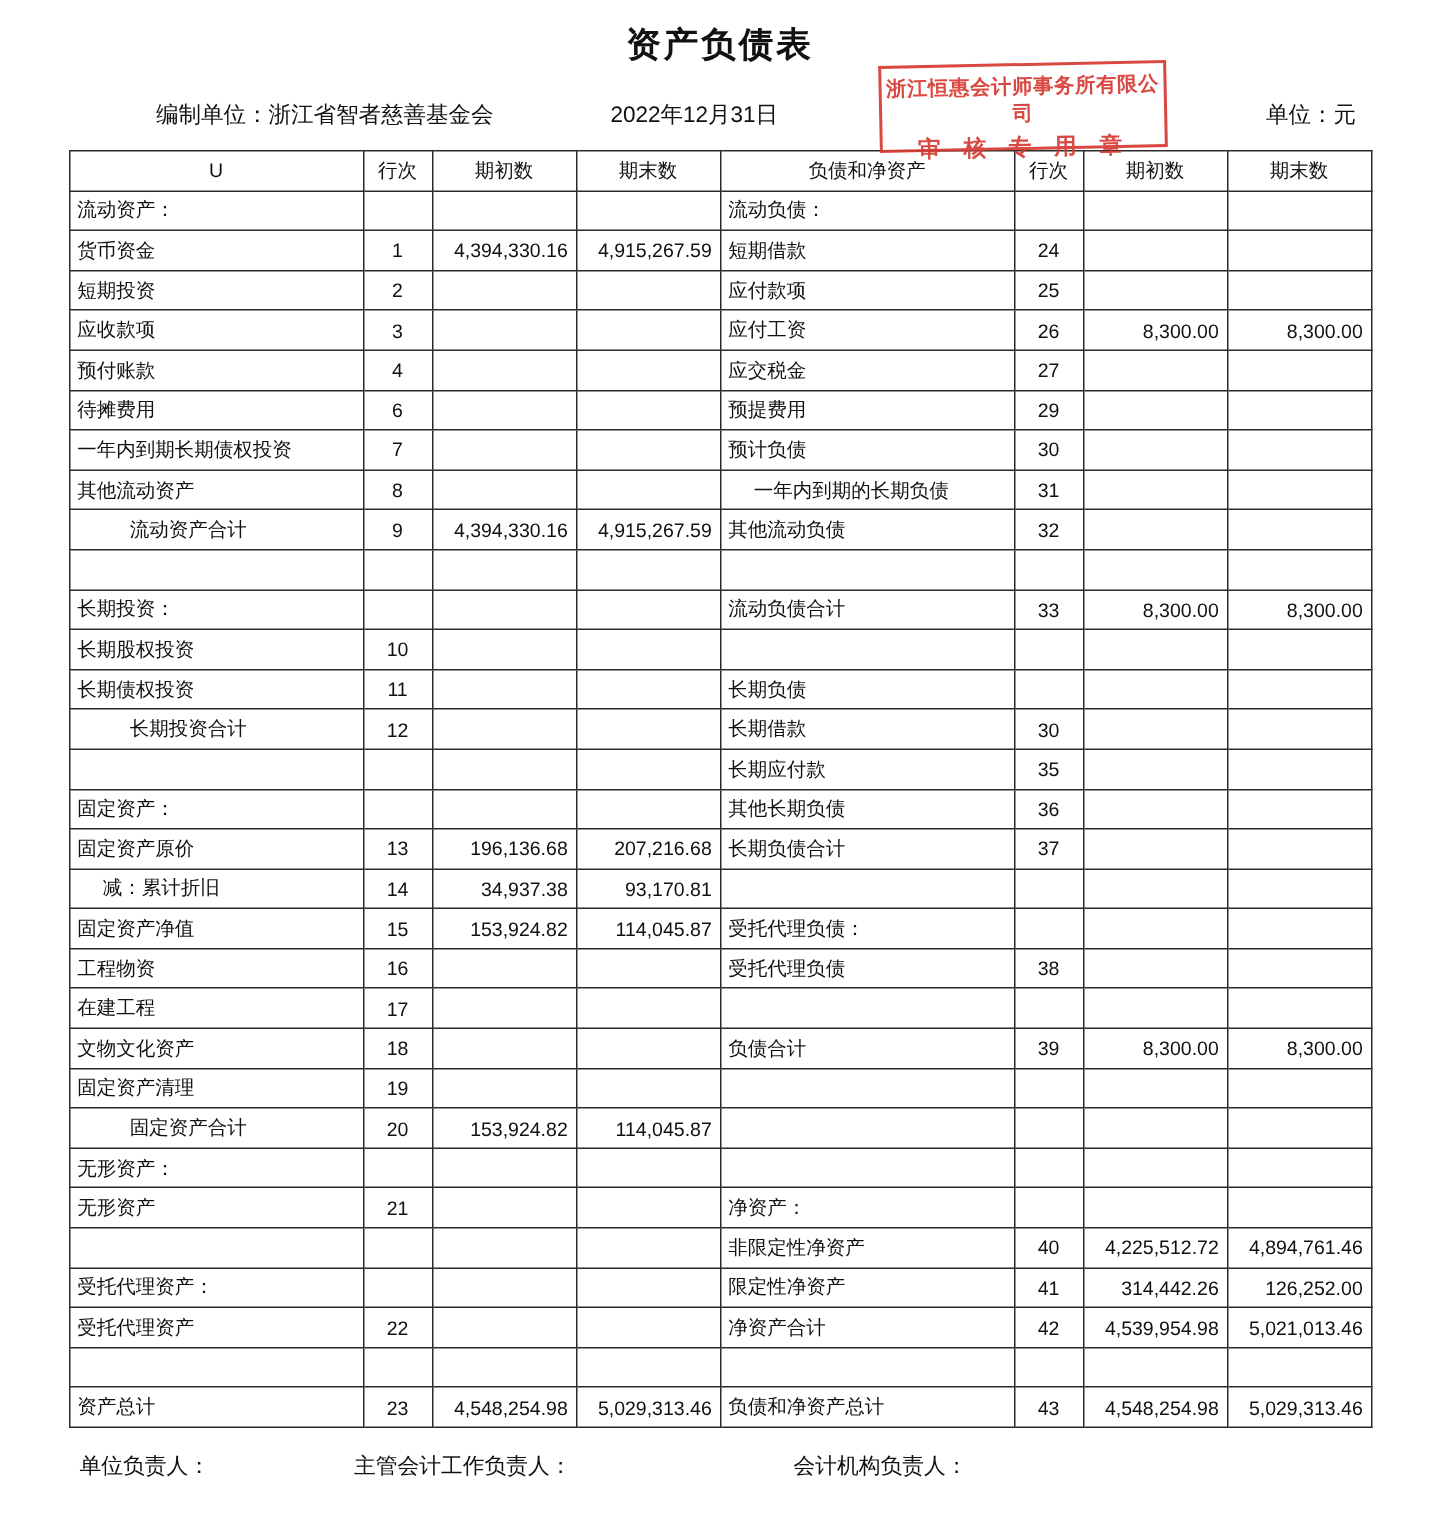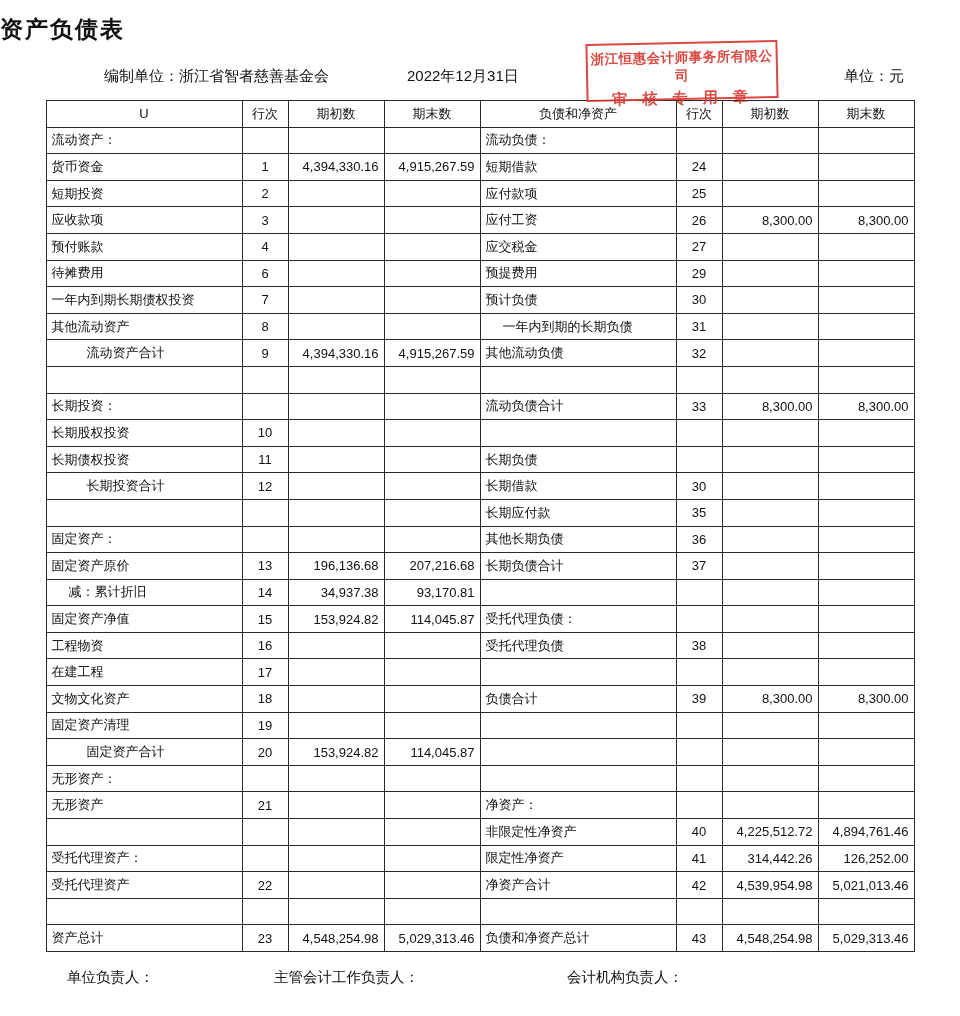--- a/index.html
+++ b/index.html
@@ -14,20 +14,21 @@
     color: #111;
     position: relative;
     overflow: hidden;
   }
   .page {
     position: relative;
     width: 960px;
     height: 1016px;
   }
   .doc-title {
+    text-align: center;
     font-size: 23px;
     font-weight: 700;
     letter-spacing: 2px;
     margin-top: 14px;
     font-family: "DejaVu Sans", sans-serif;
   }
   .meta-row {
     display: flex;
     align-items: baseline;
     margin-top: 22px;
@@ -94,24 +95,24 @@
   .lab { text-align: left; }
   .lab.i1 { }
   .lab.i2 { padding-left: 40px; }
   .lab.i3 { padding-left: 22px; }
   .num { text-align: right; padding-right: 6px; }
   .ctr { text-align: center; }
   .hdr td { text-align: center; font-weight: 400; }
   .footer {
     display: flex;
     margin-top: 16px;
-    padding-left: 67px;
+    padding-left: 53px;
     font-size: 14.5px;
   }
-  .footer .f2 { margin-left: 120px; }
+  .footer .f2 { margin-left: 96px; }
   .footer .f3 { margin-left: 148px; }
 </style>
 </head>
 <body>
 
 <div class="page">
 
   <div class="doc-title">资产负债表</div>
 
   <div class="stamp">

